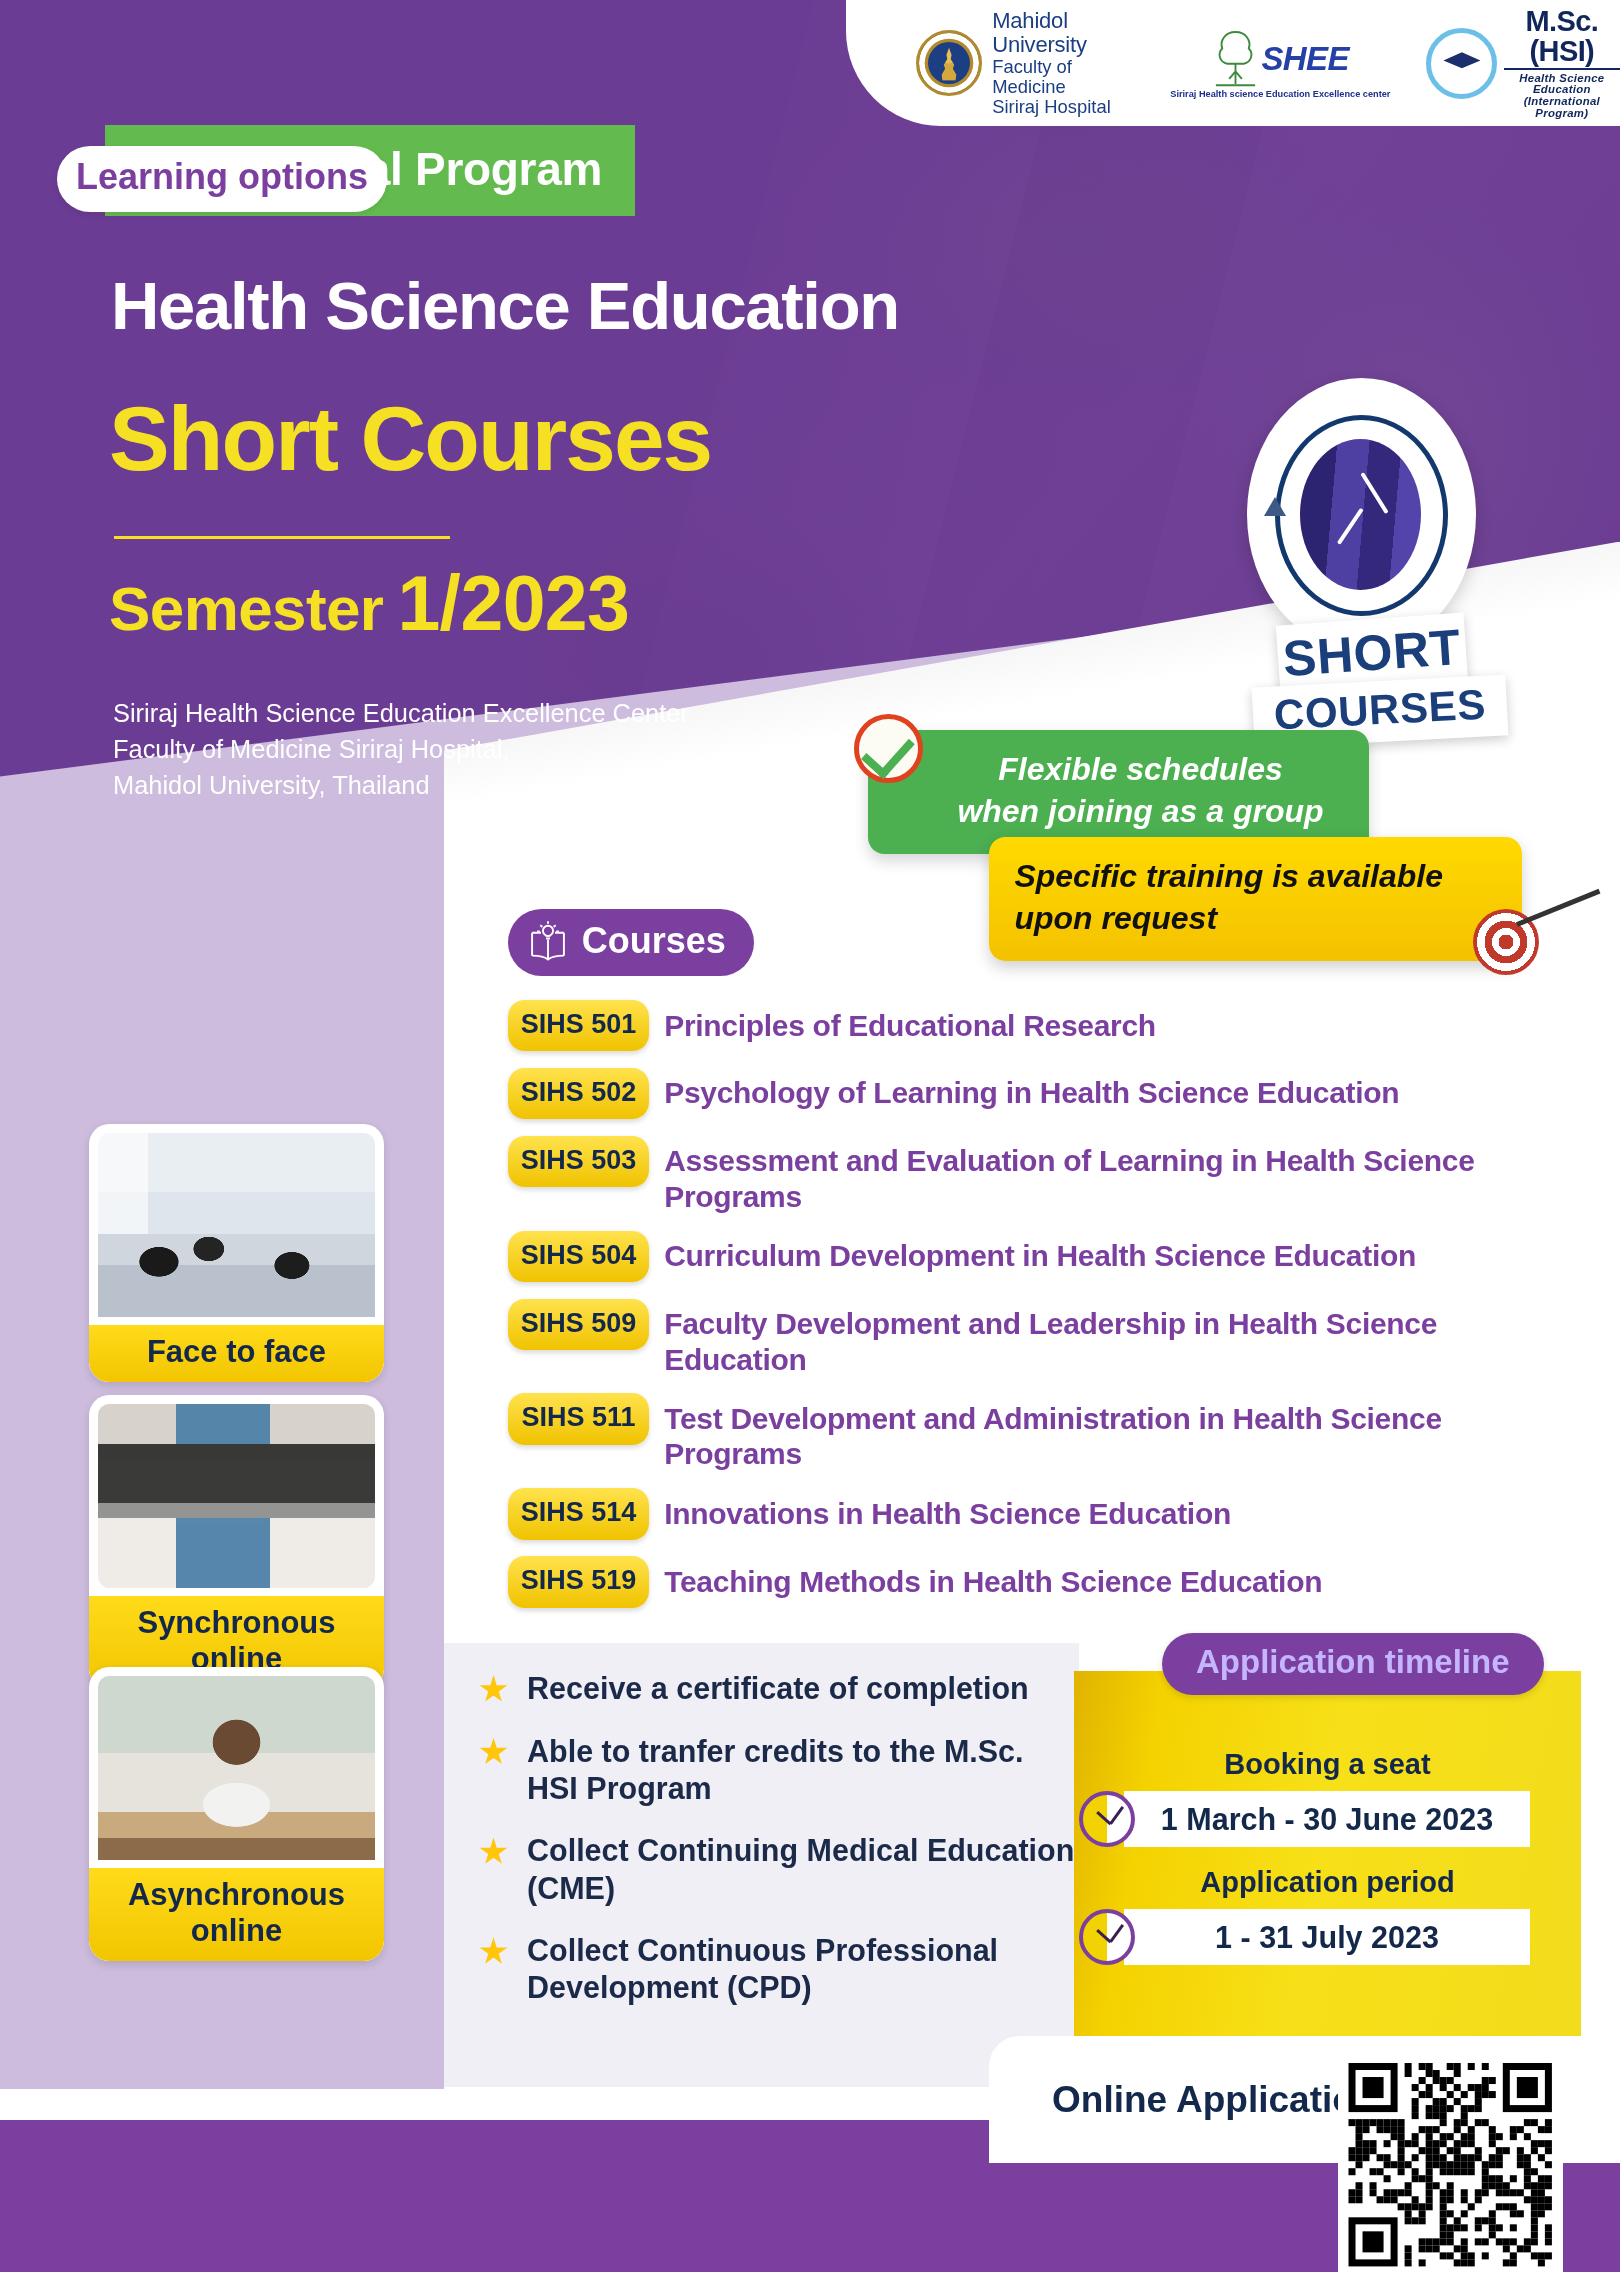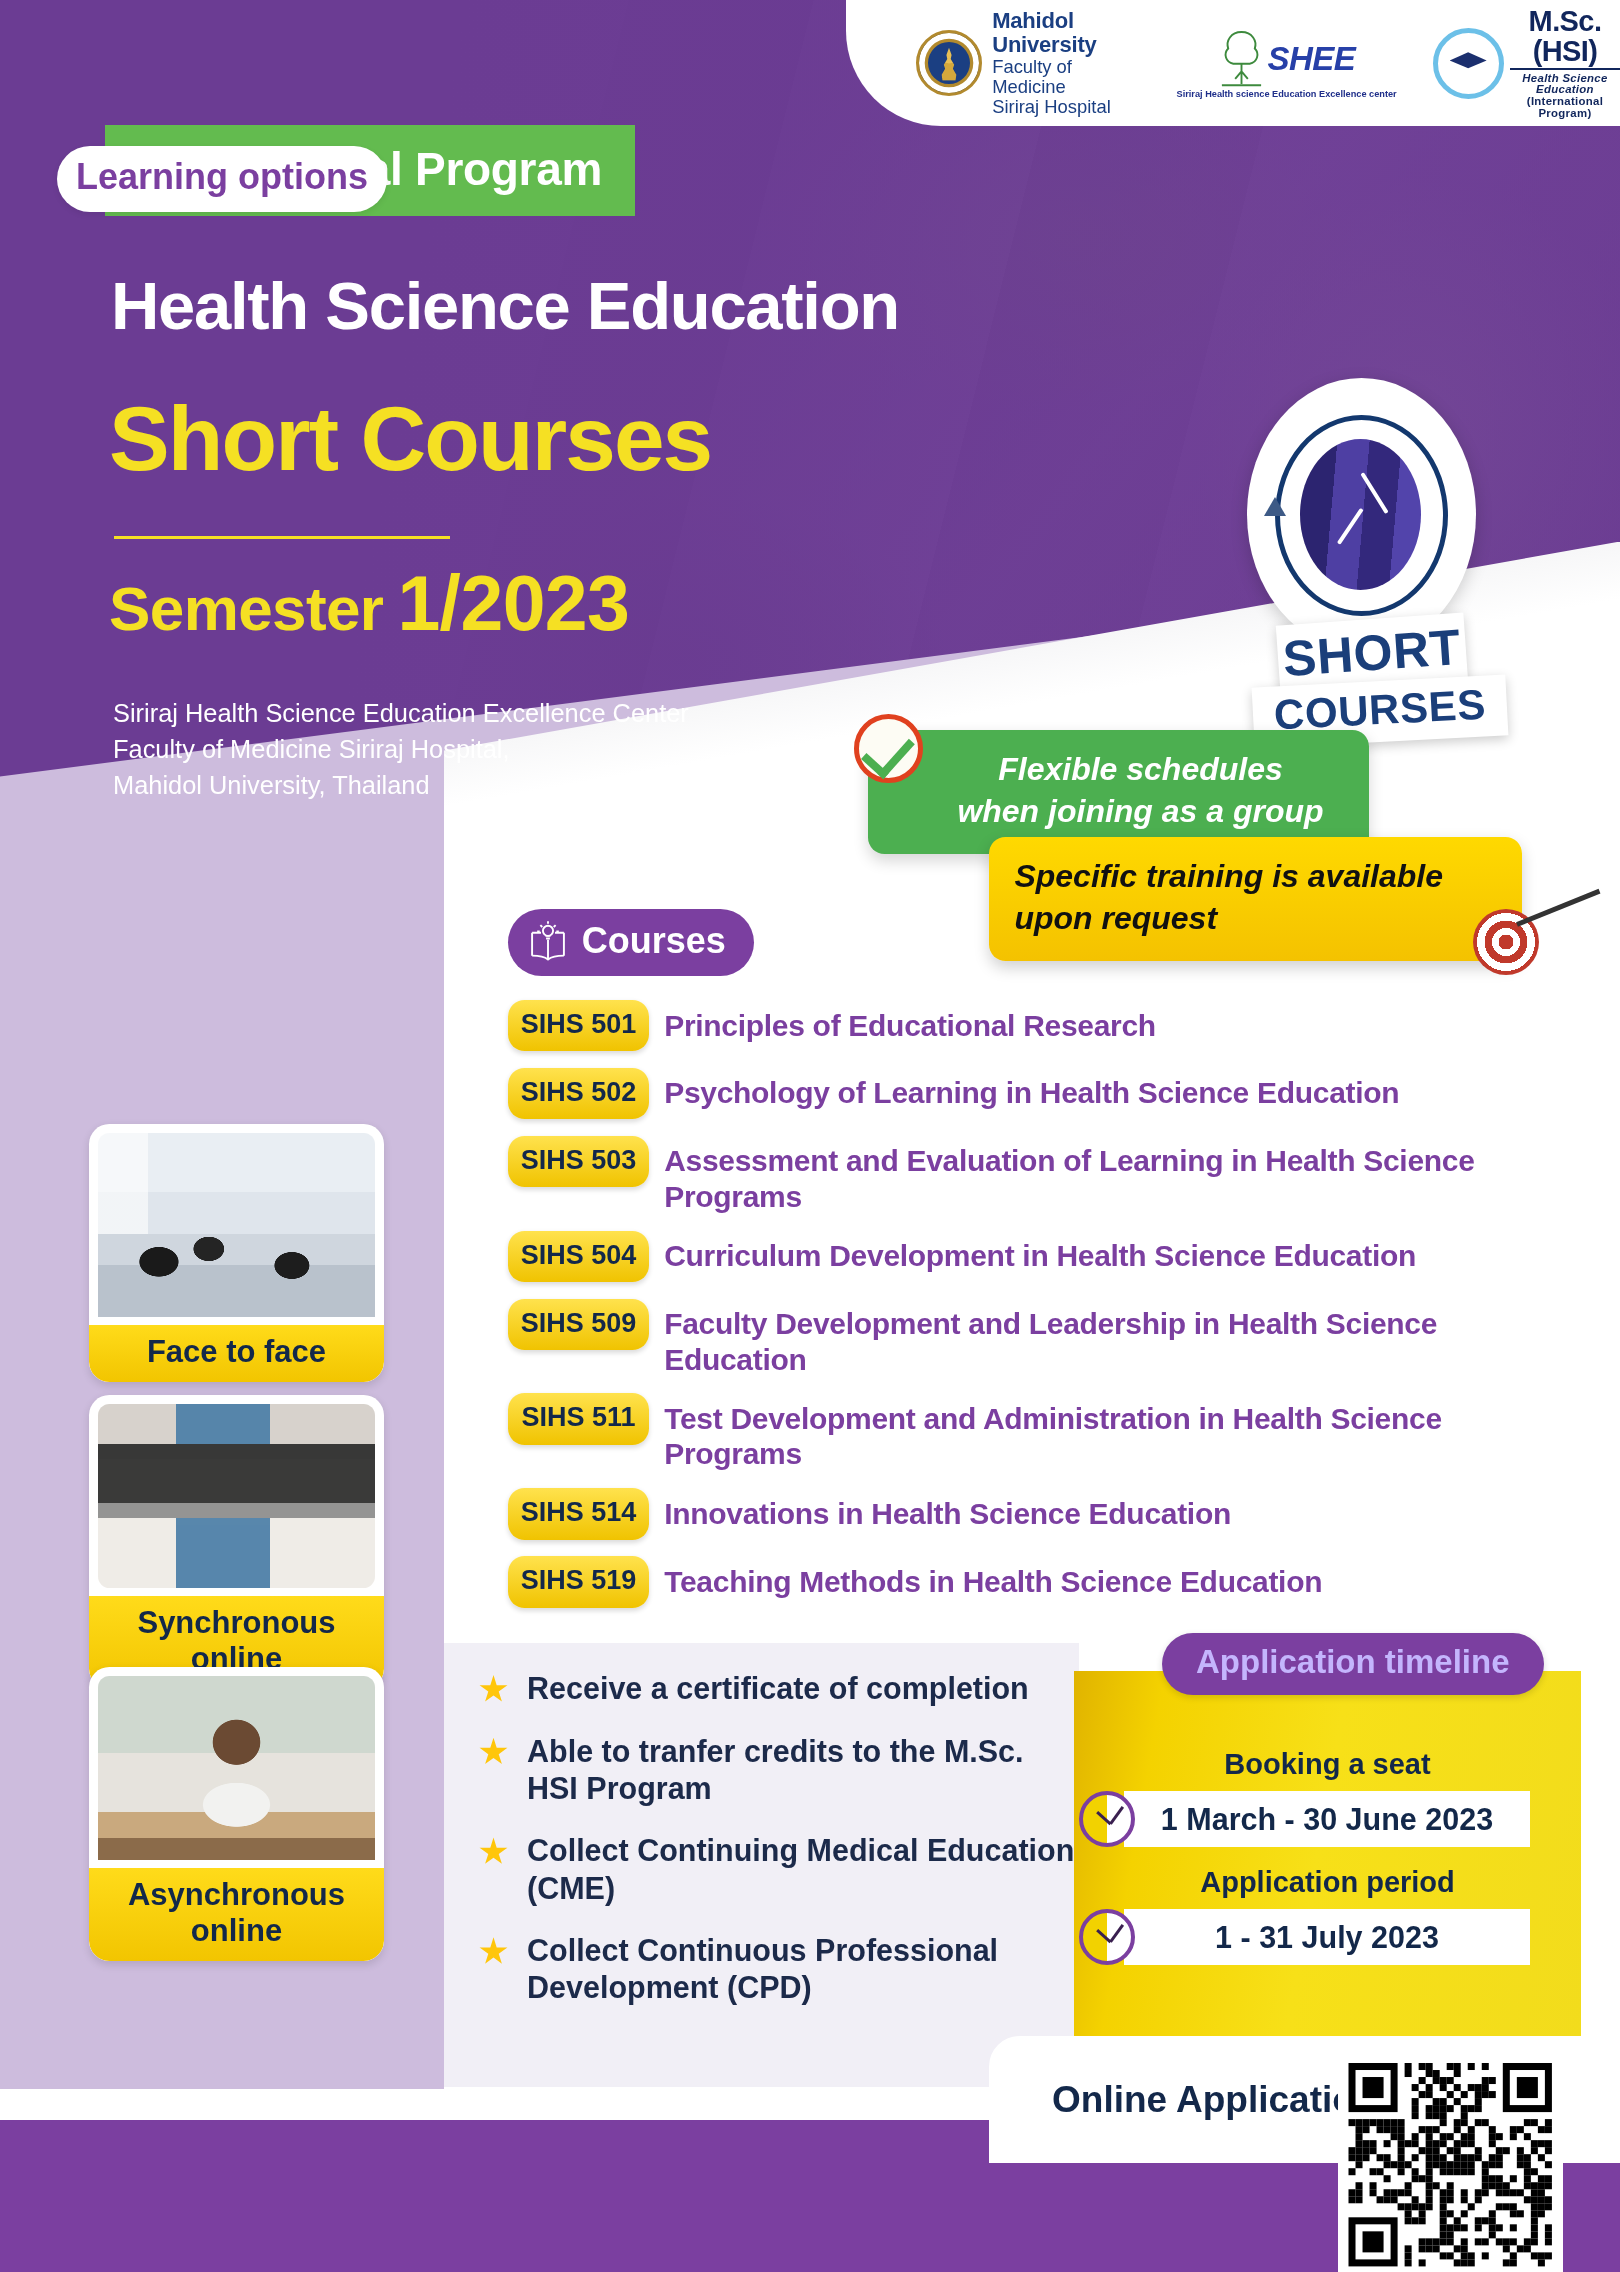--- a/index.html
+++ b/index.html
@@ -65,21 +65,21 @@
     position:relative; flex:none;
     box-shadow:inset 0 0 0 5.7px #fff, inset 0 0 0 9px #b28a2e;
   }
   .mu-seal::after{
     content:""; position:absolute; left:50%; top:52%; transform:translate(-50%,-50%);
     width:21.6px;height:33px;
     background:radial-gradient(circle at 50% 22%, #e8bf55 0 30%, #d4a83c 32% 100%);
     clip-path:polygon(50% 0,62% 22%,58% 34%,74% 52%,68% 64%,84% 82%,80% 100%,20% 100%,16% 82%,32% 64%,26% 52%,42% 34%,38% 22%);
   }
   .mu-text{ color:#1b3f82; line-height:1.08; }
-  .mu-text .l1{ font-size:22px; font-weight:700; letter-spacing:-0.2px; }
+  .mu-text .l1{ font-size:22px; font-weight:400; letter-spacing:-0.2px; }
   .mu-text .l2{ font-size:18.4px; font-weight:400; }
   .mu-text .l3{ font-size:18.4px; font-weight:400; }
 
   .shee-block{ display:flex; flex-direction:column; align-items:center; gap:0; }
   .shee-row{ display:flex; align-items:center; gap:2.5px; }
   .shee-tree{ width:47px; height:62px; position:relative; flex:none; }
   .shee-word{
     font-size:33px; font-weight:bold; font-style:italic; color:#2740a8;
     letter-spacing:-0.6px; line-height:1;
   }
@@ -92,21 +92,21 @@
     display:flex;align-items:center;justify-content:center;
   }
   .msc-cap{
     width:37px;height:21.6px;background:#1b2f6e;position:relative;
     clip-path:polygon(50% 0,100% 38%,50% 74%,0 38%);
   }
   .msc-txt{ text-align:center; color:#11265c; line-height:1.04; }
   .msc-txt .t1{ font-size:29px; font-weight:bold; letter-spacing:-0.6px; }
   .msc-txt .rule{ height:1.9px; background:#11265c; margin:1.9px 0 2.5px; }
   .msc-txt .t2{ font-size:11.4px; font-weight:bold; font-style:italic; letter-spacing:0.3px;}
-  .msc-txt .t3{ font-size:11.4px; font-weight:bold; letter-spacing:0.3px;}
+  .msc-txt .t3{ font-size:11.4px; font-weight:bold; font-style:italic; letter-spacing:0.3px;}
 
   
   .intl-badge{
     position:absolute; left:105px; top:125px; z-index:5;
     background:#63bb4f; color:#fff;
     font-size:46px; font-weight:bold; letter-spacing:-0.3px;
     padding:16.5px 33px 20.3px 25.4px;
   }
   .hero-title{
     position:absolute; left:111px; top:267px; z-index:5;

